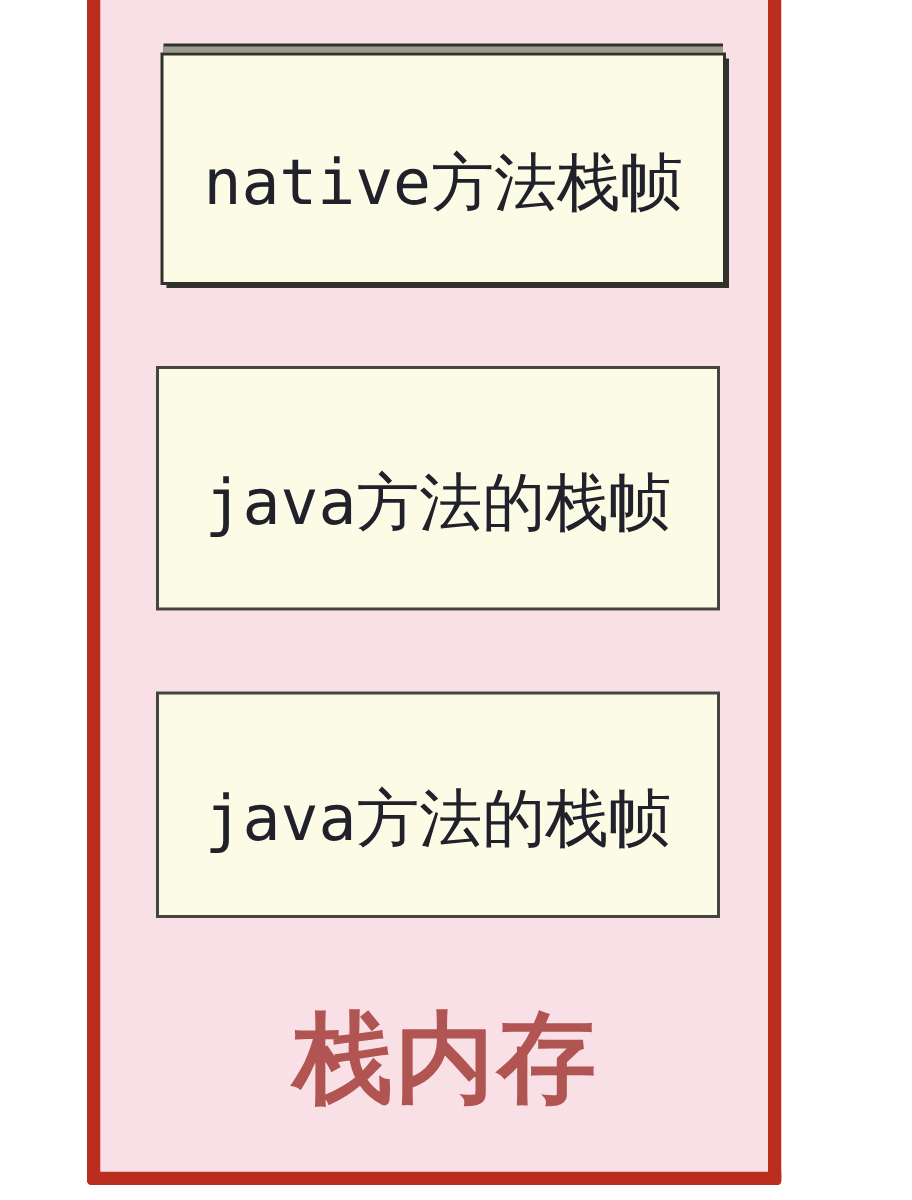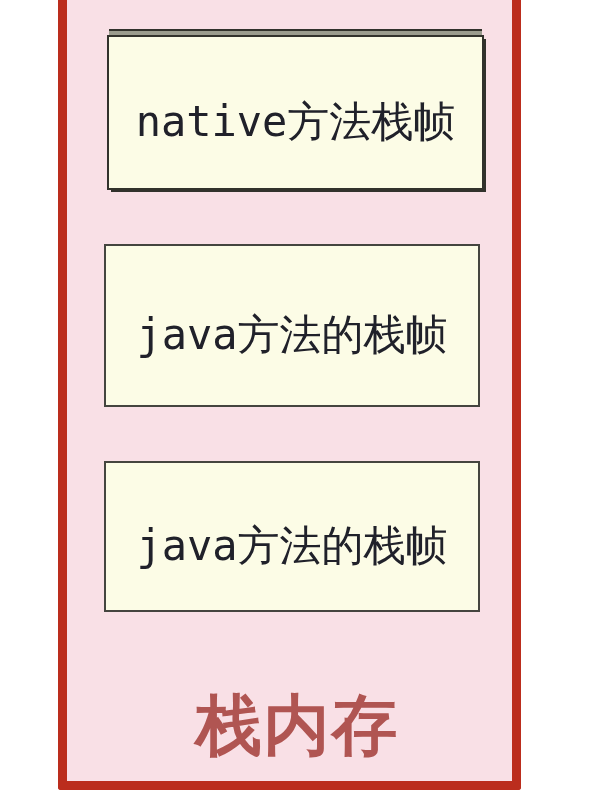--- a/index.html
+++ b/index.html
@@ -57,21 +57,20 @@
     left: 16px;
     right: 0;
     top: 668px;
     text-align: center;
     font-size: 66px;
     line-height: 76px;
     font-weight: bold;
     color: var(--label-text, #b05552);
     font-family: "DejaVu Sans", "Liberation Sans", sans-serif;
     letter-spacing: 2px;
-    margin-top: 20px;
   }
 </style>
 </head>
 <body>
 
 <div class="canvas">
   <div class="stack-container">
 
     <div class="frame frame-native">
       <span class="frame-text">native方法栈帧</span>

